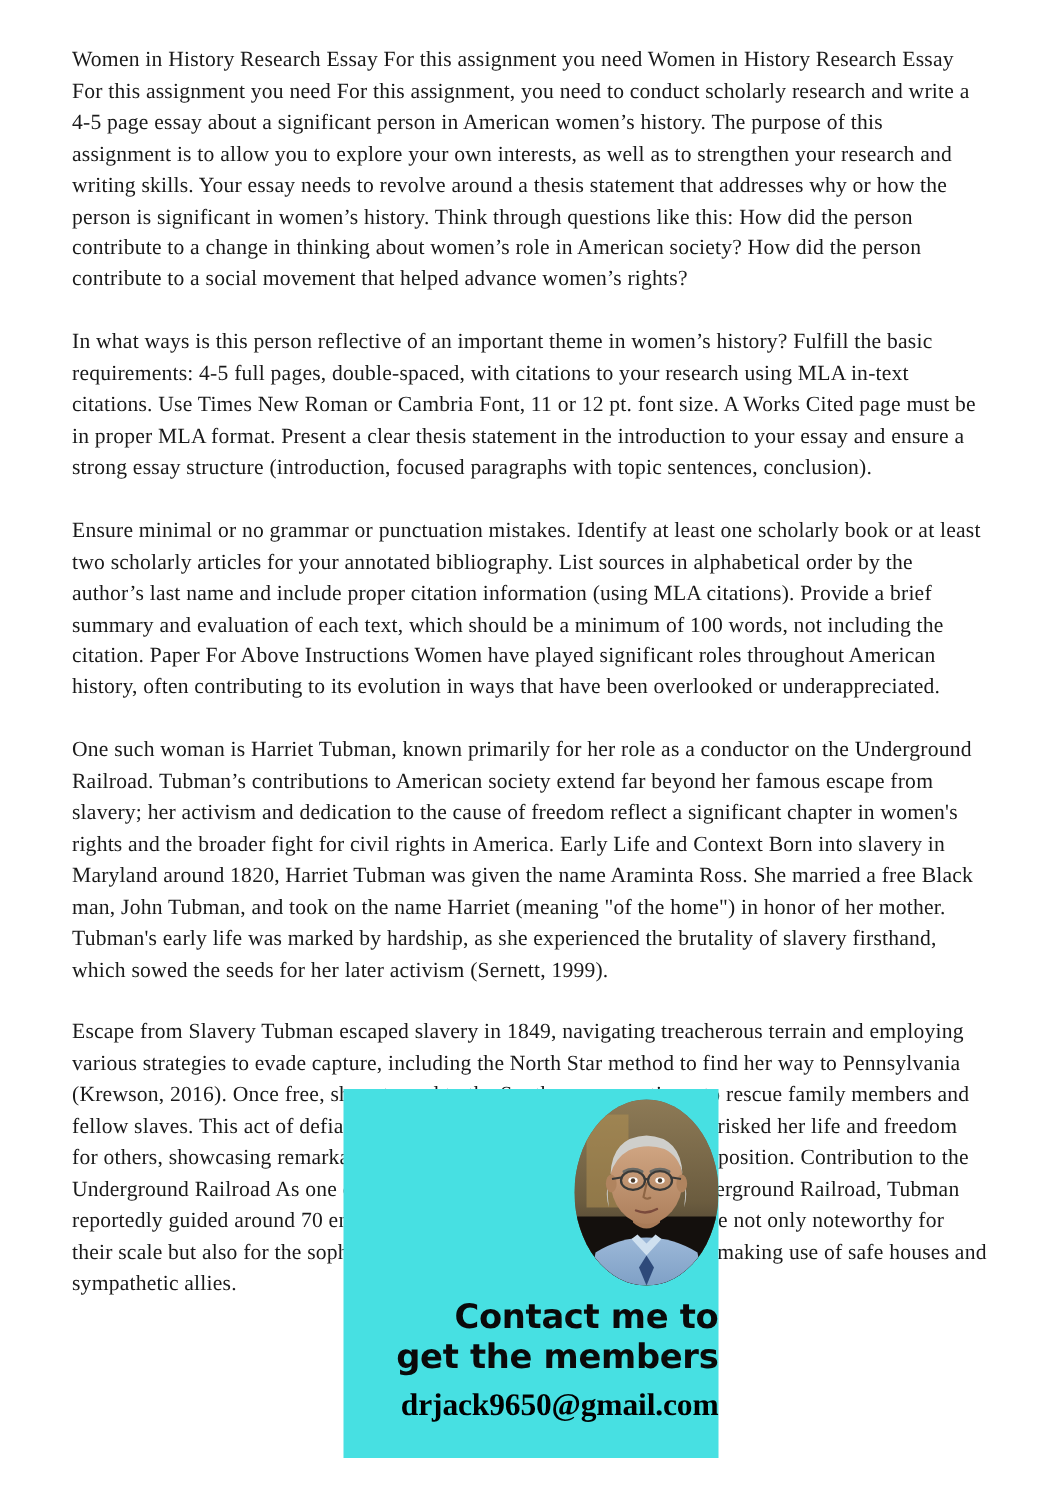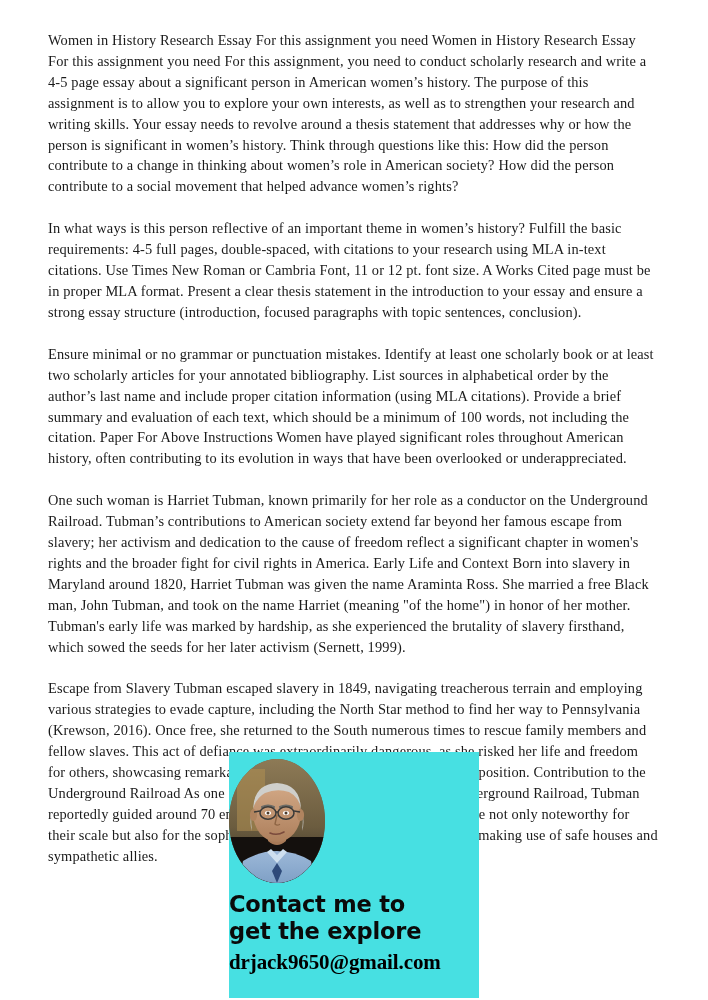--- a/index.html
+++ b/index.html
@@ -40,28 +40,28 @@
     text-align: left;
     white-space: pre-line;
     letter-spacing: 0.01em;
   }
   .para:last-child { margin-bottom: 0; }
 
   
   #promo-overlay {
     position: absolute;
     left: 229px;
-    top: 752px;
+    top: 726px;
     width: 250px;
     height: 246px;
     background: #47E0E2;
     overflow: hidden;
     display: flex;
     flex-direction: column;
-    align-items: flex-start;
+    align-items: flex-end;
   }
 
   #promo-portrait {
     margin-top: 7px;
     width: 96px;
     height: 124px;
     border-radius: 50% / 50%;
     overflow: hidden;
     position: relative;
     background: #6d614d;
@@ -161,17 +161,17 @@
           <path d="M65 52 L71 53"></path>
         </g>
 
         <path d="M48 56 L46 65 Q48 67 50.5 65.5" stroke="#8e6544" stroke-width="1.4" fill="none" stroke-linecap="round"></path>
 
         <path d="M41 74 Q48 77 55 73" stroke="#7a4a3c" stroke-width="1.6" fill="none" stroke-linecap="round"></path>
       </svg>
     </div>
 
     <div id="promo-line1">Contact me to</div>
-    <div id="promo-line2">get the explore</div>
+    <div id="promo-line2">get the members</div>
     <div id="promo-email">drjack9650@gmail.com</div>
   </div>
 
 </div>
 
 </body></html>

